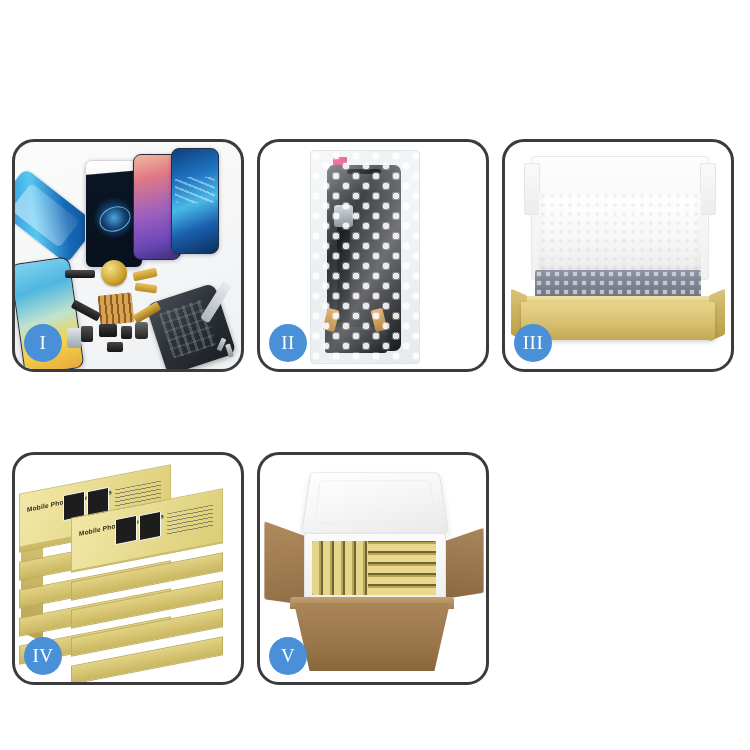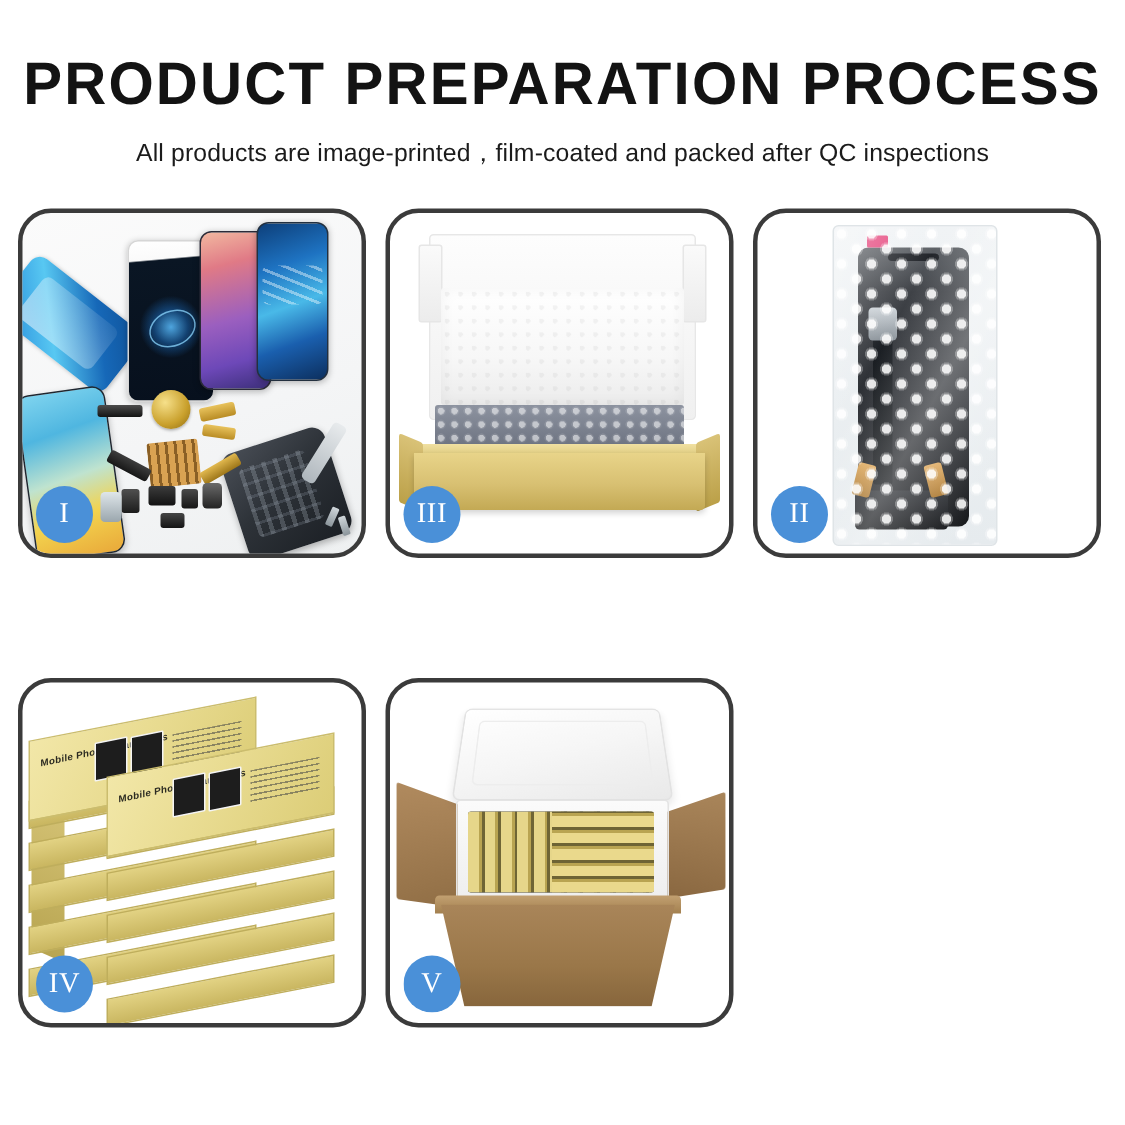--- a/index.html
+++ b/index.html
@@ -288,24 +288,20 @@
   .c-edge{position:absolute;left:139px;top:56px;width:2px;height:126px;background:rgba(90,70,44,.35);}
   .c-bgsheet{position:absolute;left:100px;top:14px;width:112px;height:40px;
     background:linear-gradient(180deg,#fbfbfb,#f1f1f1);border:1px solid #ededed;border-radius:2px;
     transform:rotate(-4deg);z-index:-1;}
 </style>
 </head>
 <body>
 
 <div class="page">
 
-  <div class="header">
-    <h1 class="title">PRODUCT PREPARATION PROCESS</h1>
-    <p class="subtitle">All products are image-printed，film-coated and packed after QC inspections</p>
-  </div>
 
   <div class="grid">
 
     <div class="panel p1">
       <div class="panel-media">
         <div class="ph ph-a"></div>
         <div class="ph ph-b">
             <div class="swirl"></div>
           </div>
         <div class="ph ph-c"></div>
@@ -325,49 +321,49 @@
         <div class="sm sm4"></div>
         <div class="sm sm5"></div>
         <div class="sm sm6"></div>
         <div class="tool"></div>
         <div class="screw screw1"></div>
         <div class="screw screw2"></div>
       </div>
       <div class="badge">I</div>
     </div>
 
-    <div class="panel p3">
-      <div class="panel-media">
-        <div class="b3-lidback"></div>
-        <div class="b3-foam"></div>
-        <div class="b3-bubble"></div>
-        <div class="b3-rim"></div>
-        <div class="b3-sideL"></div>
-        <div class="b3-sideR"></div>
-        <div class="b3-front"></div>
-      </div>
-      <div class="badge">III</div>
-    </div>
-
     <div class="panel p2">
       <div class="panel-media">
         <div class="bubblebag">
           <div class="screen-inner"></div>
           <div class="pinktag"></div>
           <div class="flexcable"></div>
           <div class="goldtab goldtab-l"></div>
           <div class="goldtab goldtab-r"></div>
           <div class="connblock"></div>
           <div class="bubbles"></div>
           <div class="bagsheen"></div>
         </div>
       </div>
       <div class="badge">II</div>
     </div>
 
+    <div class="panel p3">
+      <div class="panel-media">
+        <div class="b3-lidback"></div>
+        <div class="b3-foam"></div>
+        <div class="b3-bubble"></div>
+        <div class="b3-rim"></div>
+        <div class="b3-sideL"></div>
+        <div class="b3-sideR"></div>
+        <div class="b3-front"></div>
+      </div>
+      <div class="badge">III</div>
+    </div>
+
     <div class="panel p4">
       <div class="panel-media">
         <div class="stack">
 
           <div class="sb-side" style="left:6px;  top:72px;  height:110px;"></div>
           <div class="sb-front" style="left:4px;  top:176px;"></div>
           <div class="sb-front" style="left:4px;  top:148px;"></div>
           <div class="sb-front" style="left:4px;  top:120px;"></div>
           <div class="sb-front" style="left:4px;  top:92px;"></div>
           <div class="sb-front" style="left:4px;  top:64px;"></div>

